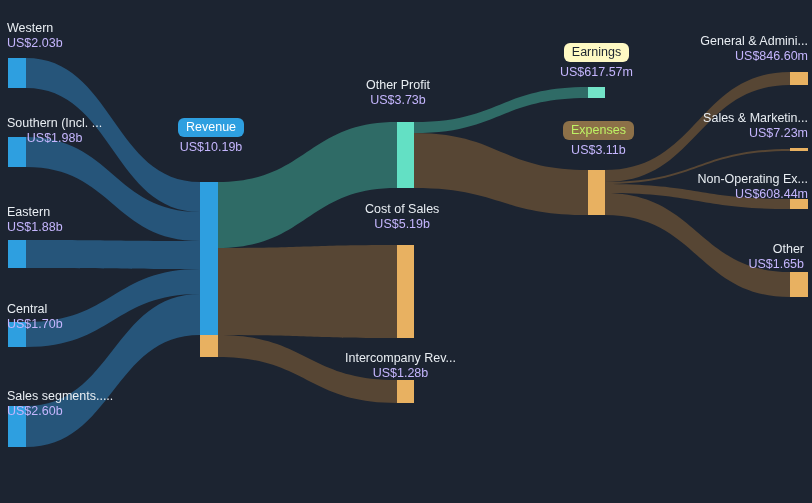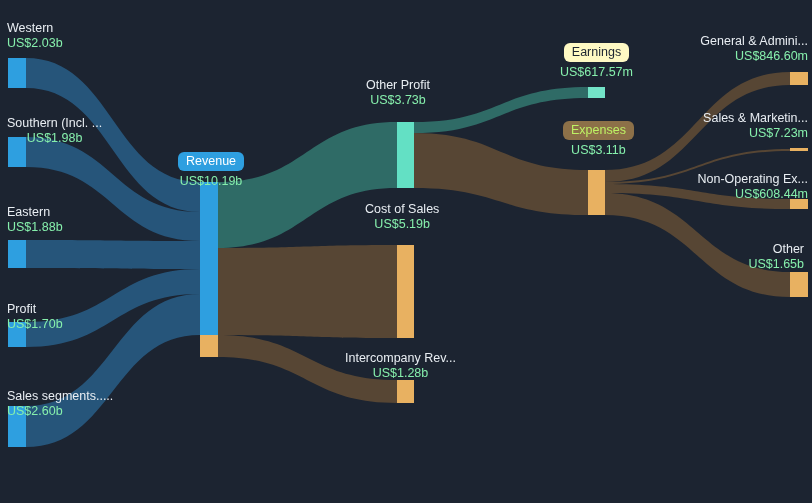--- a/index.html
+++ b/index.html
@@ -2,21 +2,21 @@
 <html><head>
 <meta charset="utf-8">
 <style>
   html,body{margin:0;padding:0;background:#1c2431;}
   body{width:812px;height:503px;overflow:hidden;
        font-family:"Liberation Sans","DejaVu Sans",sans-serif;}
   #stage{position:relative;width:812px;height:414px;background:#1c2431;}
   svg#sankey{position:absolute;left:0;top:0;width:812px;height:503px;display:block;}
   .lbl{position:absolute;color:#e8edf2;font-size:12.5px;line-height:15px;white-space:nowrap;}
   .lbl .t{display:block;color:#e9eef3;}
-  .lbl .v{display:block;color:#86efac;}
+  .lbl .v{display:block;color:#c4b5fd;}
   .lbl.right{text-align:right;}
   .badge{display:inline-block;padding:2px 8px 3px 8px;border-radius:6px;font-size:12.5px;line-height:14px;}
   .badge-rev{background:#2e9fe0;color:#ffffff;}
   .badge-earn{background:#fef9c3;color:#1c2431;}
   .badge-exp{background:#8c7048;color:#bef264;}
 </style>
 </head>
 <body>
 
 <div id="stage">
@@ -82,30 +82,30 @@
     <span class="t">Southern (Incl. ...</span>
     <span class="v">US$1.98b</span>
   </div>
 
   <div class="lbl" style="left:7px;top:205px;">
     <span class="t">Eastern</span>
     <span class="v">US$1.88b</span>
   </div>
 
   <div class="lbl" style="left:7px;top:302px;">
-    <span class="t">Profit</span>
+    <span class="t">Central</span>
     <span class="v">US$1.70b</span>
   </div>
 
   <div class="lbl" style="left:7px;top:389px;">
     <span class="t">Sales segments.....</span>
     <span class="v">US$2.60b</span>
   </div>
 
-  <div class="lbl" style="left:178px;top:152px;text-align:center;">
+  <div class="lbl" style="left:178px;top:118px;text-align:center;">
     <span class="t">
       <span class="badge badge-rev">Revenue</span>
     </span>
     <span class="v" style="margin-top:3px;">US$10.19b</span>
   </div>
 
   <div class="lbl" style="left:366px;top:78px;">
     <span class="t">Other Profit</span>
     <span class="v" style="text-align:center;">US$3.73b</span>
   </div>

